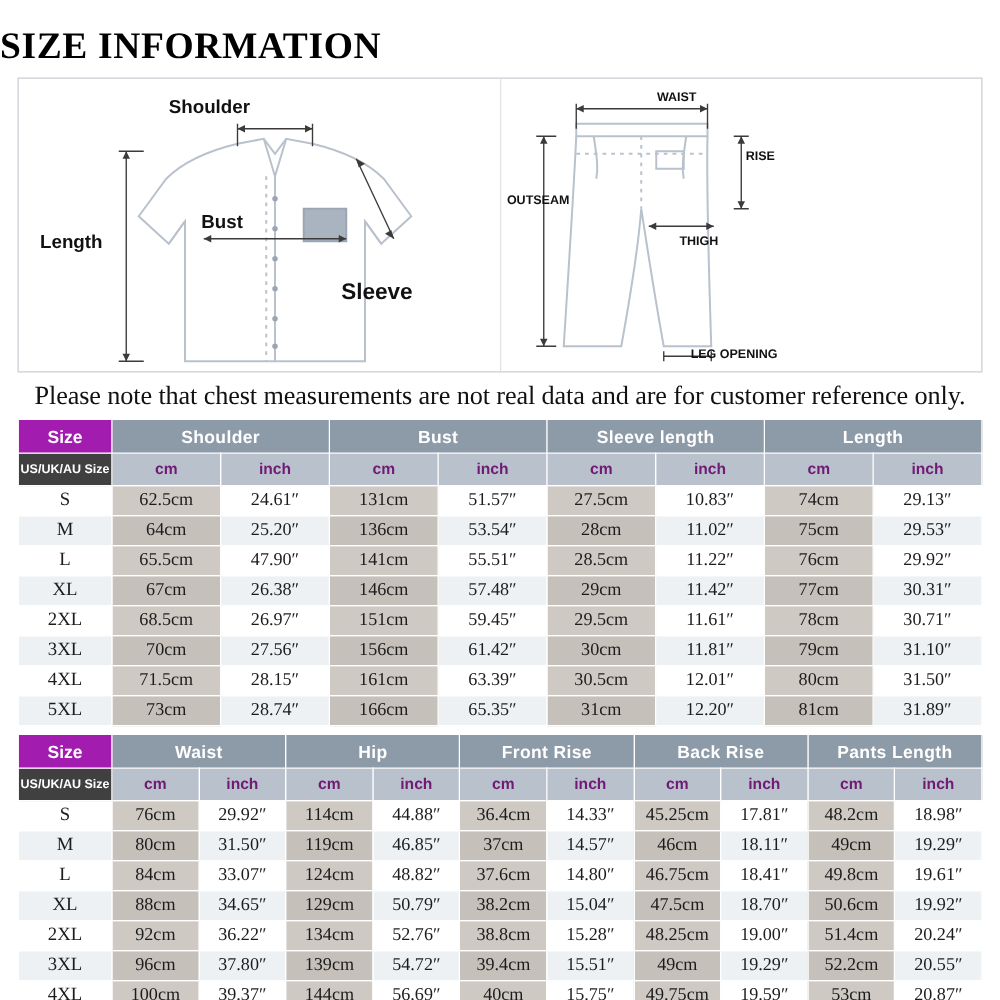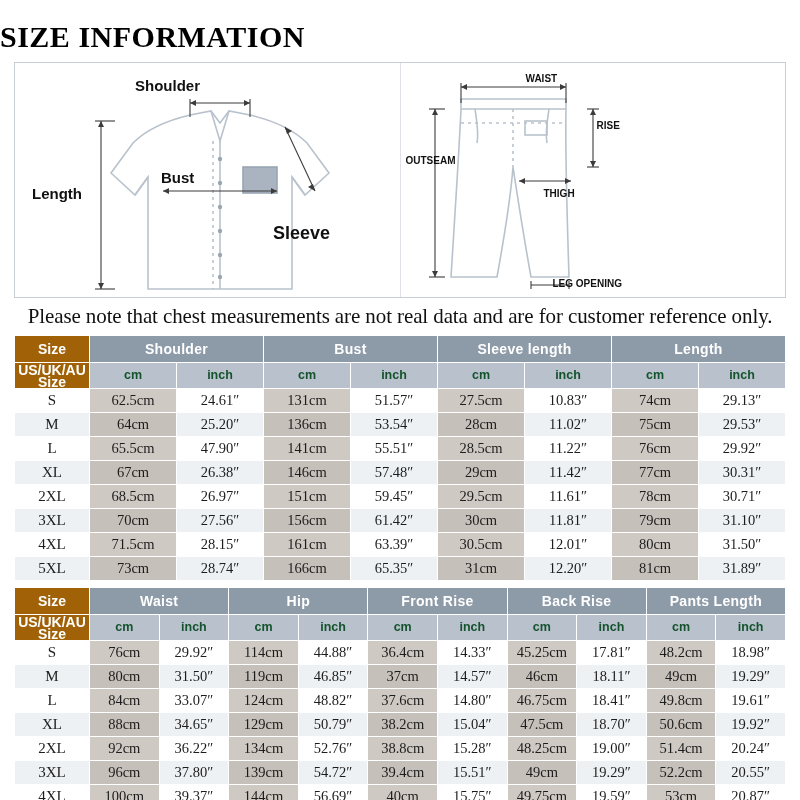--- a/index.html
+++ b/index.html
@@ -93,41 +93,41 @@
     background: #8d9aa8;
     color: #ffffff;
     font-family: "Liberation Sans", sans-serif;
     font-weight: bold;
     font-size: 14px;
     height: 26px;
     line-height: 26px;
     letter-spacing: 0.3px;
   }
   .hdr-size {
-    background: #a16207;
+    background: #a21caf;
     color: #ffffff;
     font-family: "Liberation Sans", sans-serif;
     font-weight: bold;
     font-size: 14px;
   }
   .sub-unit {
     background: #b9c2cc;
-    color: #14532d;
+    color: #701a75;
     font-family: "Liberation Sans", sans-serif;
     font-weight: bold;
     font-size: 12.5px;
     height: 25px;
     line-height: 25px;
   }
   .sub-sizelabel {
-    background: #a16207;
+    background: #404040;
     color: #ffffff;
     font-family: "Liberation Sans", sans-serif;
     font-weight: bold;
-    font-size: 14px;
+    font-size: 10px;
     line-height: 12px;
     height: 25px;
   }
   tbody tr td { background: #ffffff; }
   tbody tr.alt td { background: #eef1f4; }
   td.sizecell { font-size: 15px; }
   td.cm {
     background: #cfc9c3 !important;
   }
   tbody tr.alt td.cm {

